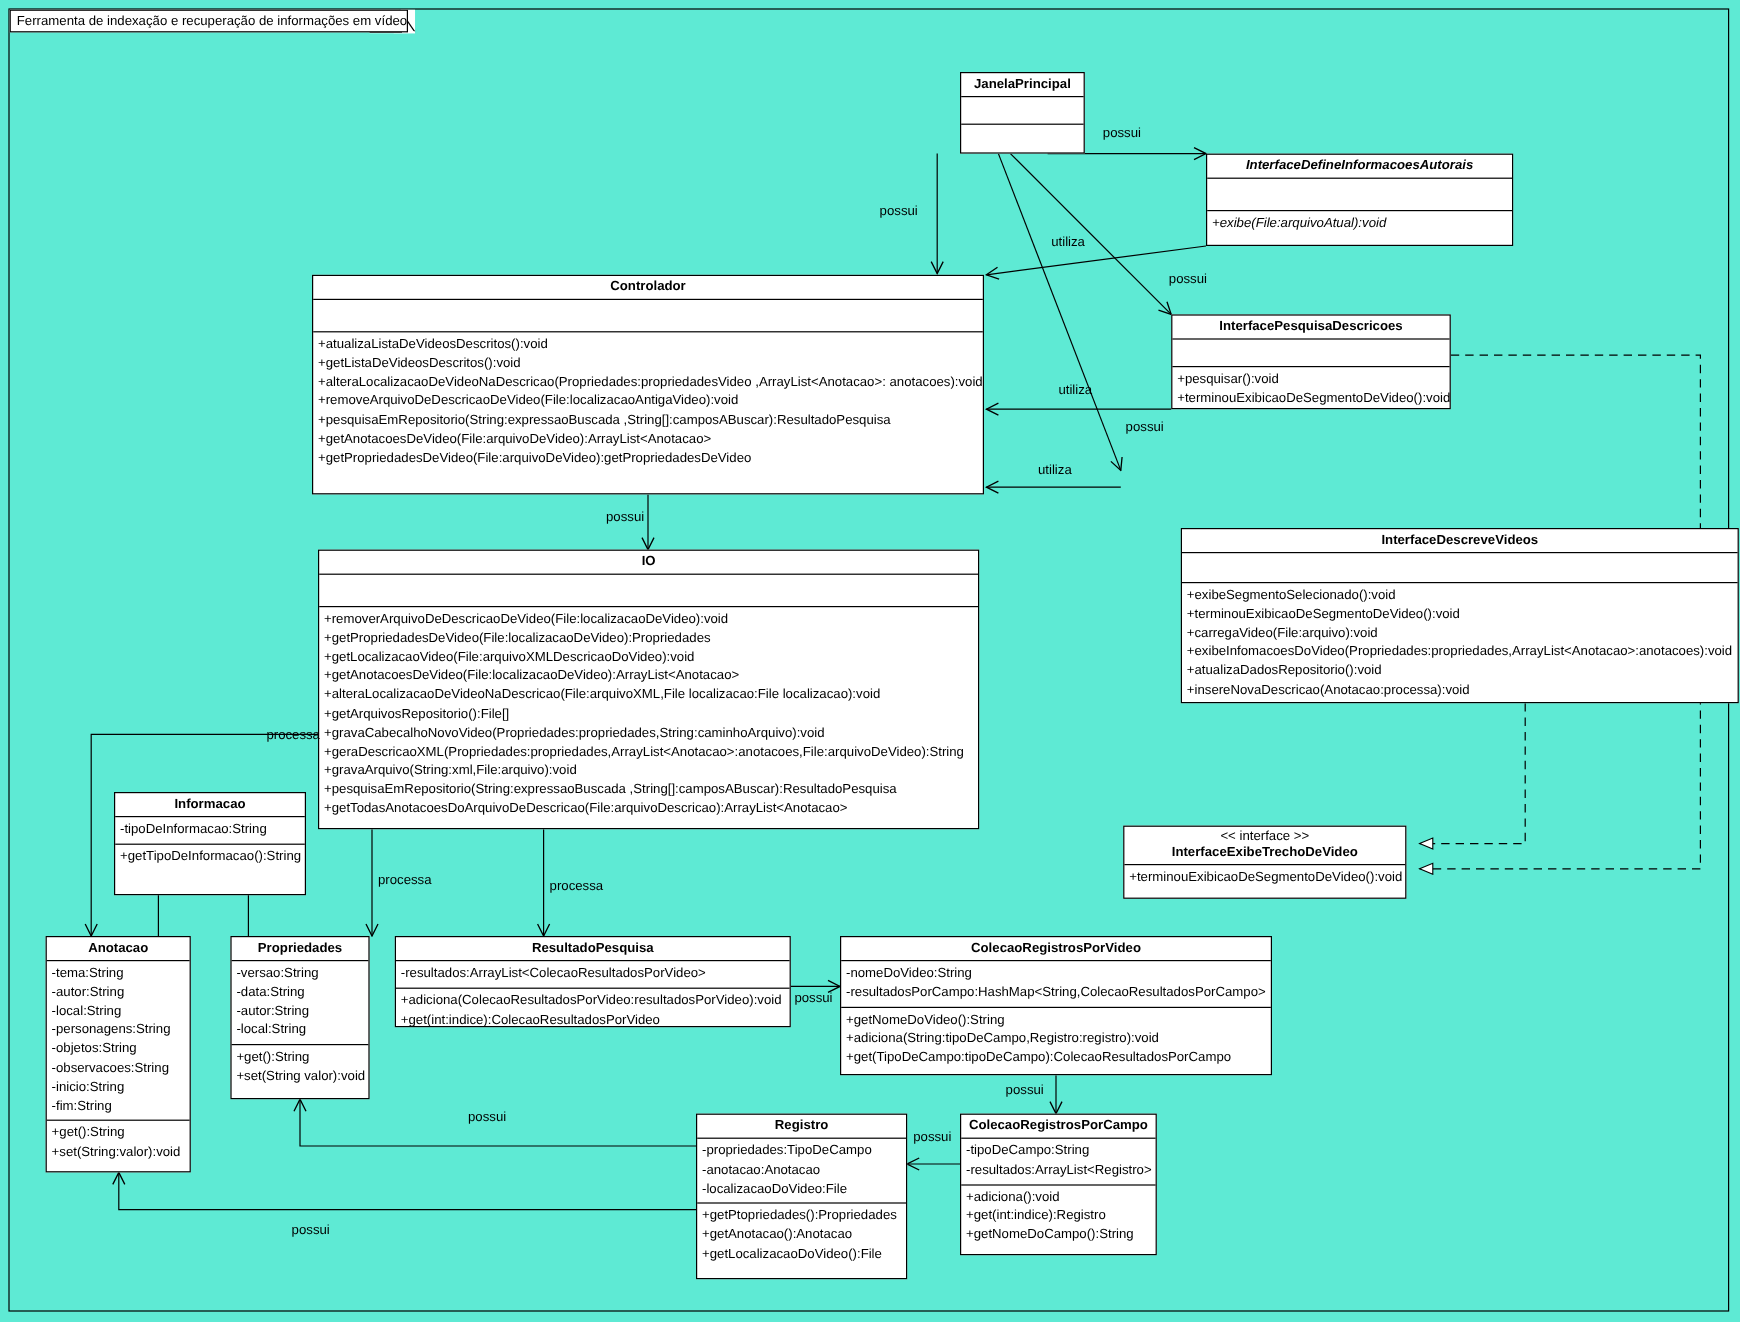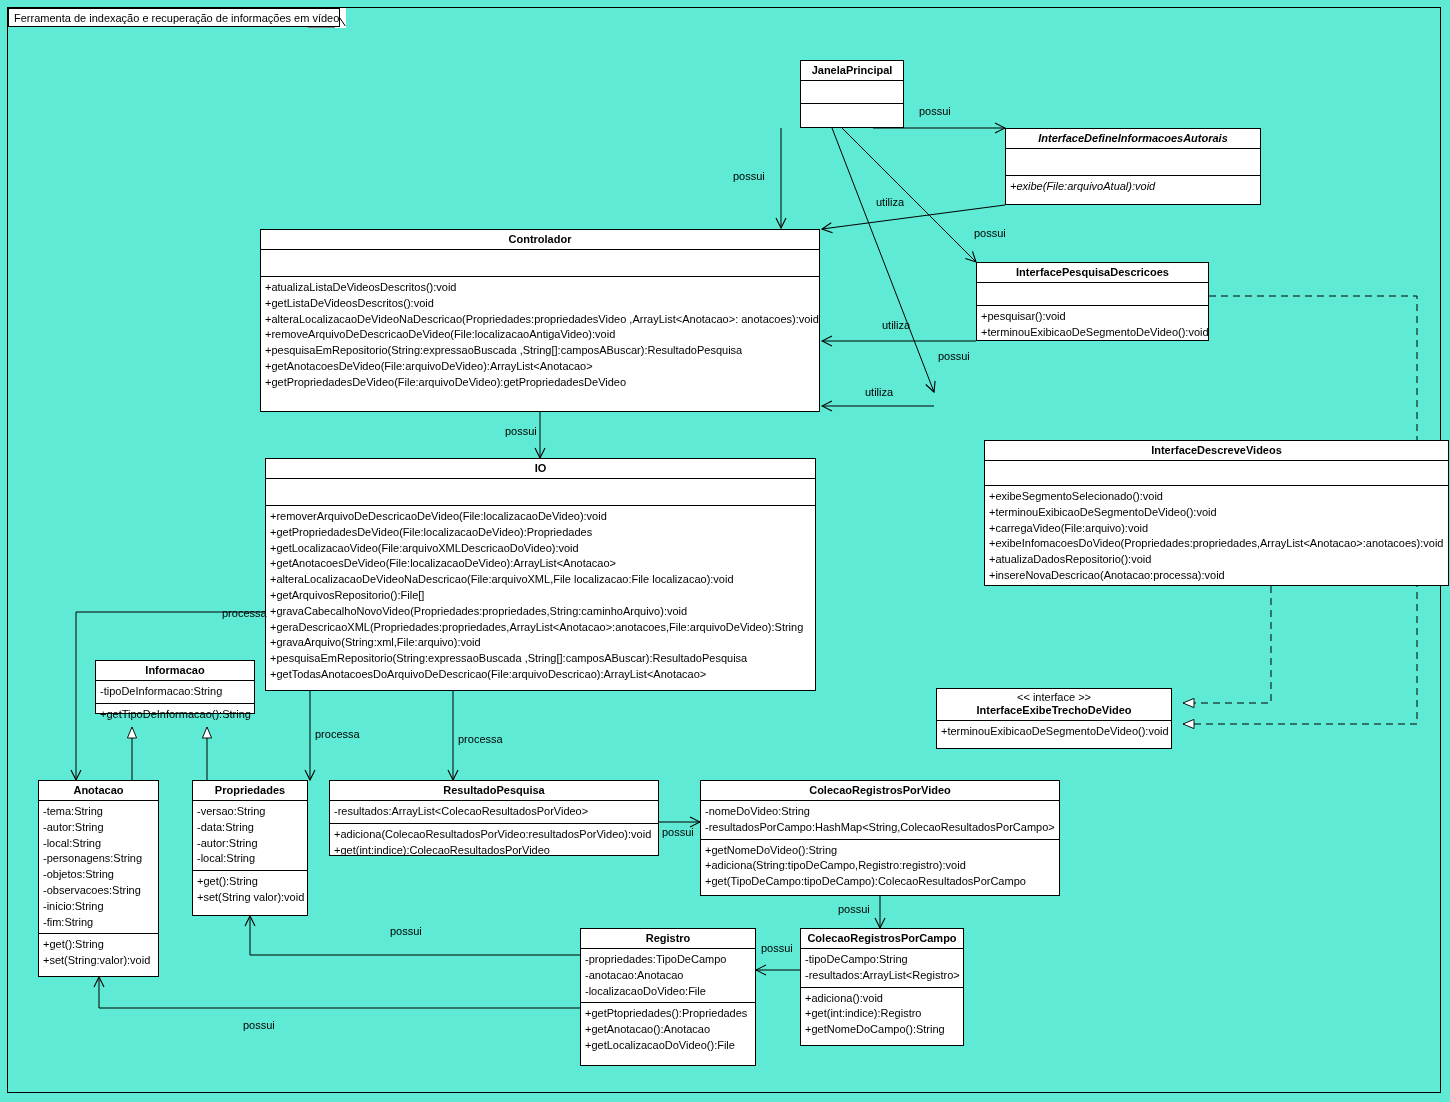--- a/index.html
+++ b/index.html
@@ -160,21 +160,21 @@
       <div class="row">+alteraLocalizacaoDeVideoNaDescricao(File:arquivoXML,File localizacao:File localizacao):void</div>
       <div class="row">+getArquivosRepositorio():File[]</div>
       <div class="row">+gravaCabecalhoNovoVideo(Propriedades:propriedades,String:caminhoArquivo):void</div>
       <div class="row">+geraDescricaoXML(Propriedades:propriedades,ArrayList&lt;Anotacao&gt;:anotacoes,File:arquivoDeVideo):String</div>
       <div class="row">+gravaArquivo(String:xml,File:arquivo):void</div>
       <div class="row">+pesquisaEmRepositorio(String:expressaoBuscada ,String[]:camposABuscar):ResultadoPesquisa</div>
       <div class="row">+getTodasAnotacoesDoArquivoDeDescricao(File:arquivoDescricao):ArrayList&lt;Anotacao&gt;</div>
     </div>
   </div>
 
-  <div class="cls" style="left:95px;top:660px;width:160px;height:54px;">
+  <div class="cls" style="left:95px;top:660px;width:160px;height:86px;">
     <div class="hdr">Informacao</div>
     <div class="sec">
       <div class="row">-tipoDeInformacao:String</div>
     </div>
     <div class="sec">
       <div class="row">+getTipoDeInformacao():String</div>
     </div>
   </div>
 
   <div class="cls" style="left:38px;top:780px;width:121px;height:197px;">

